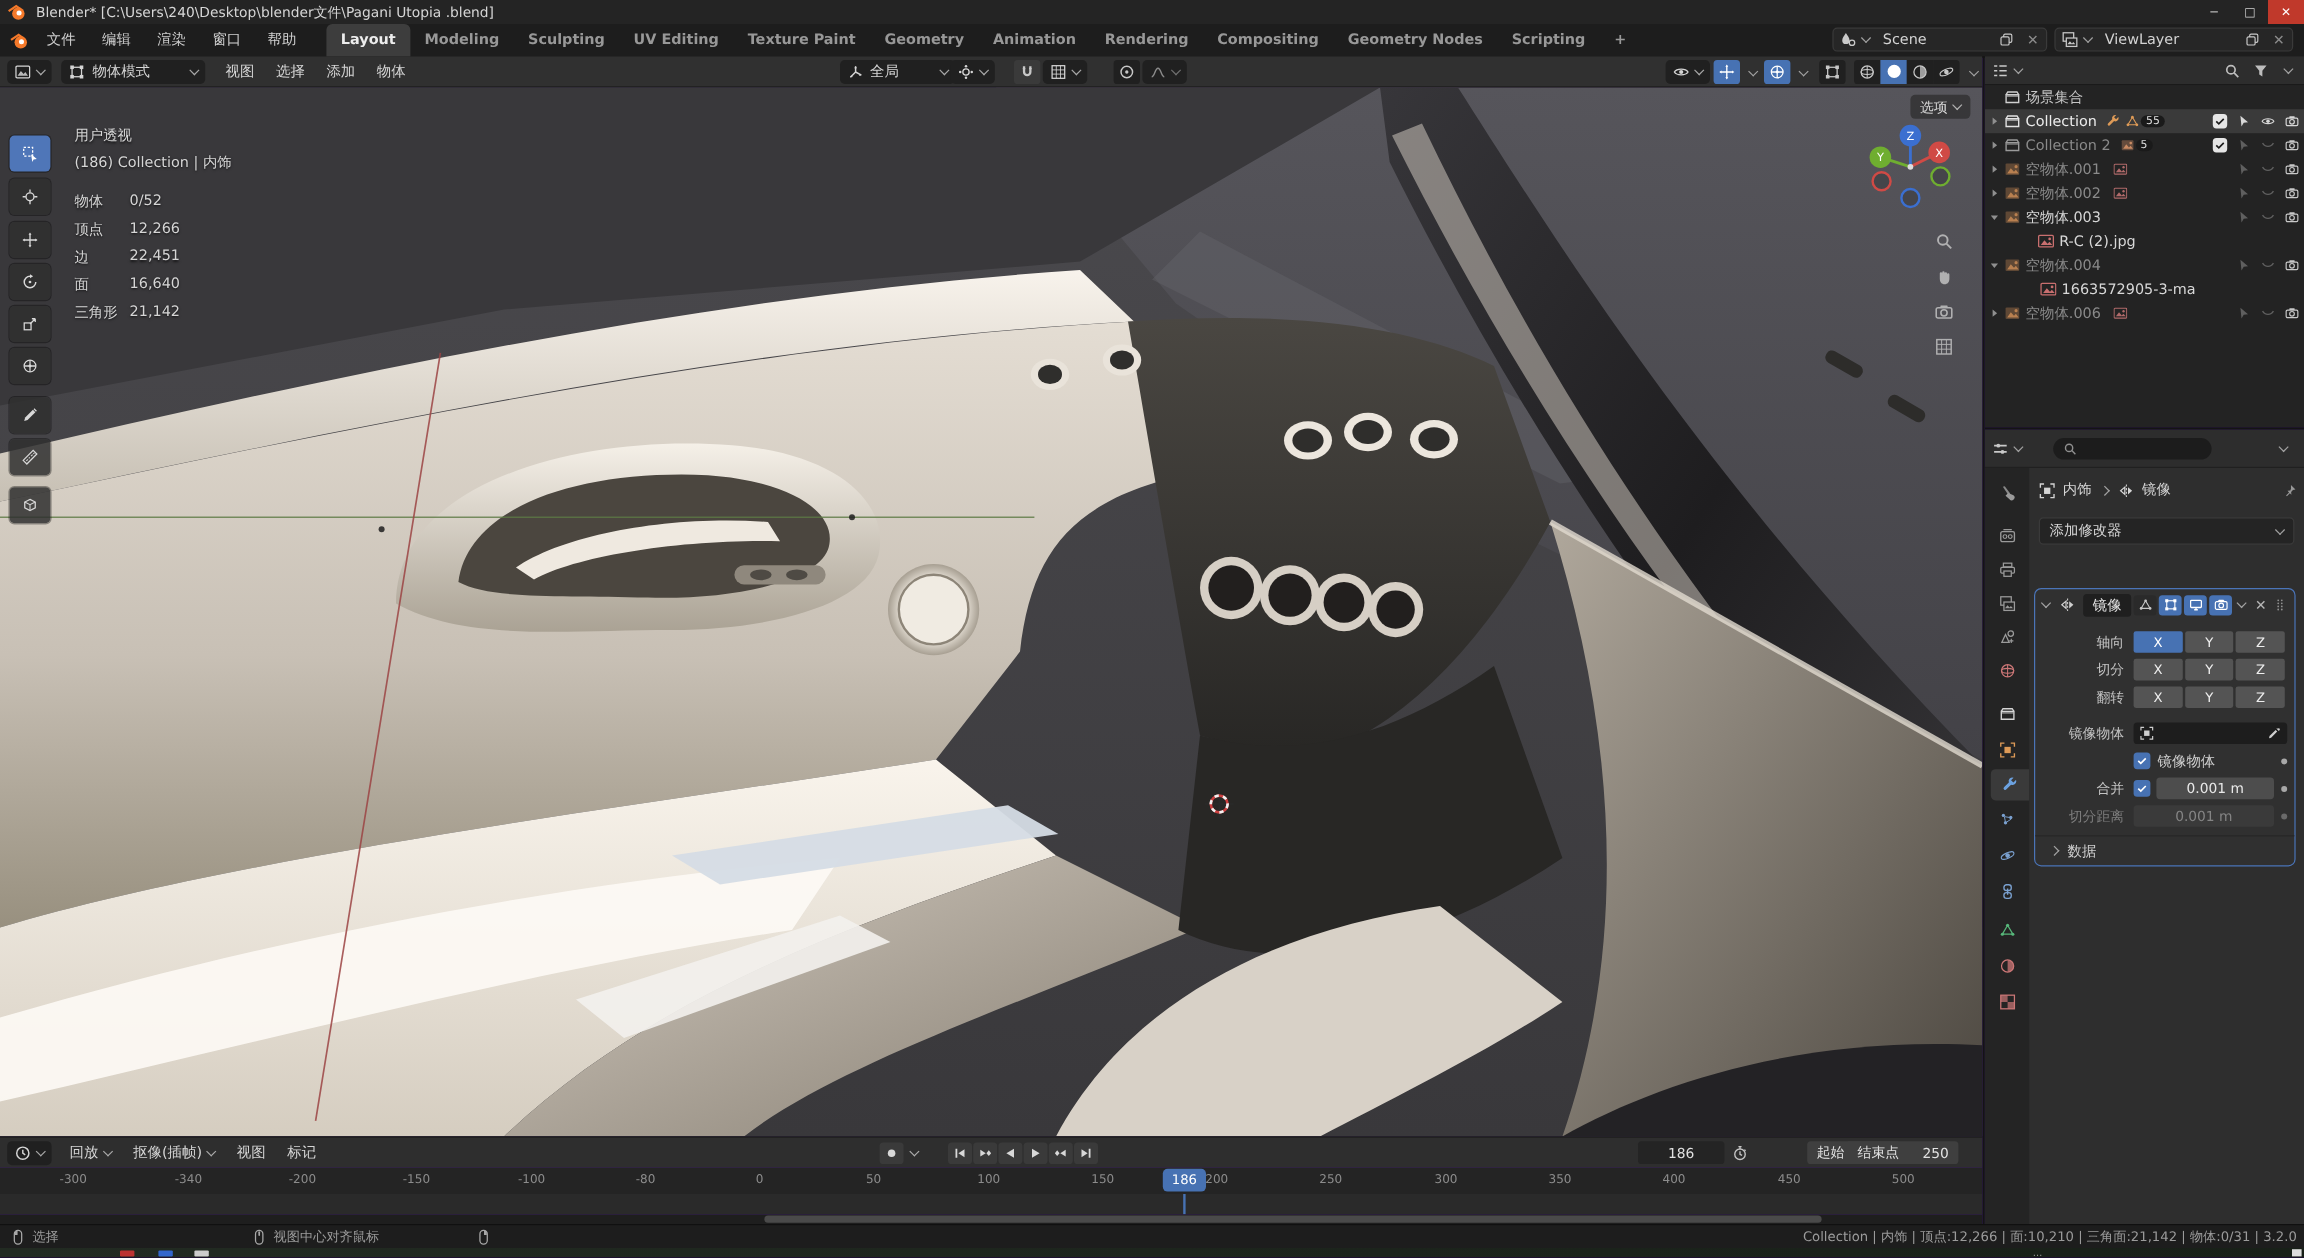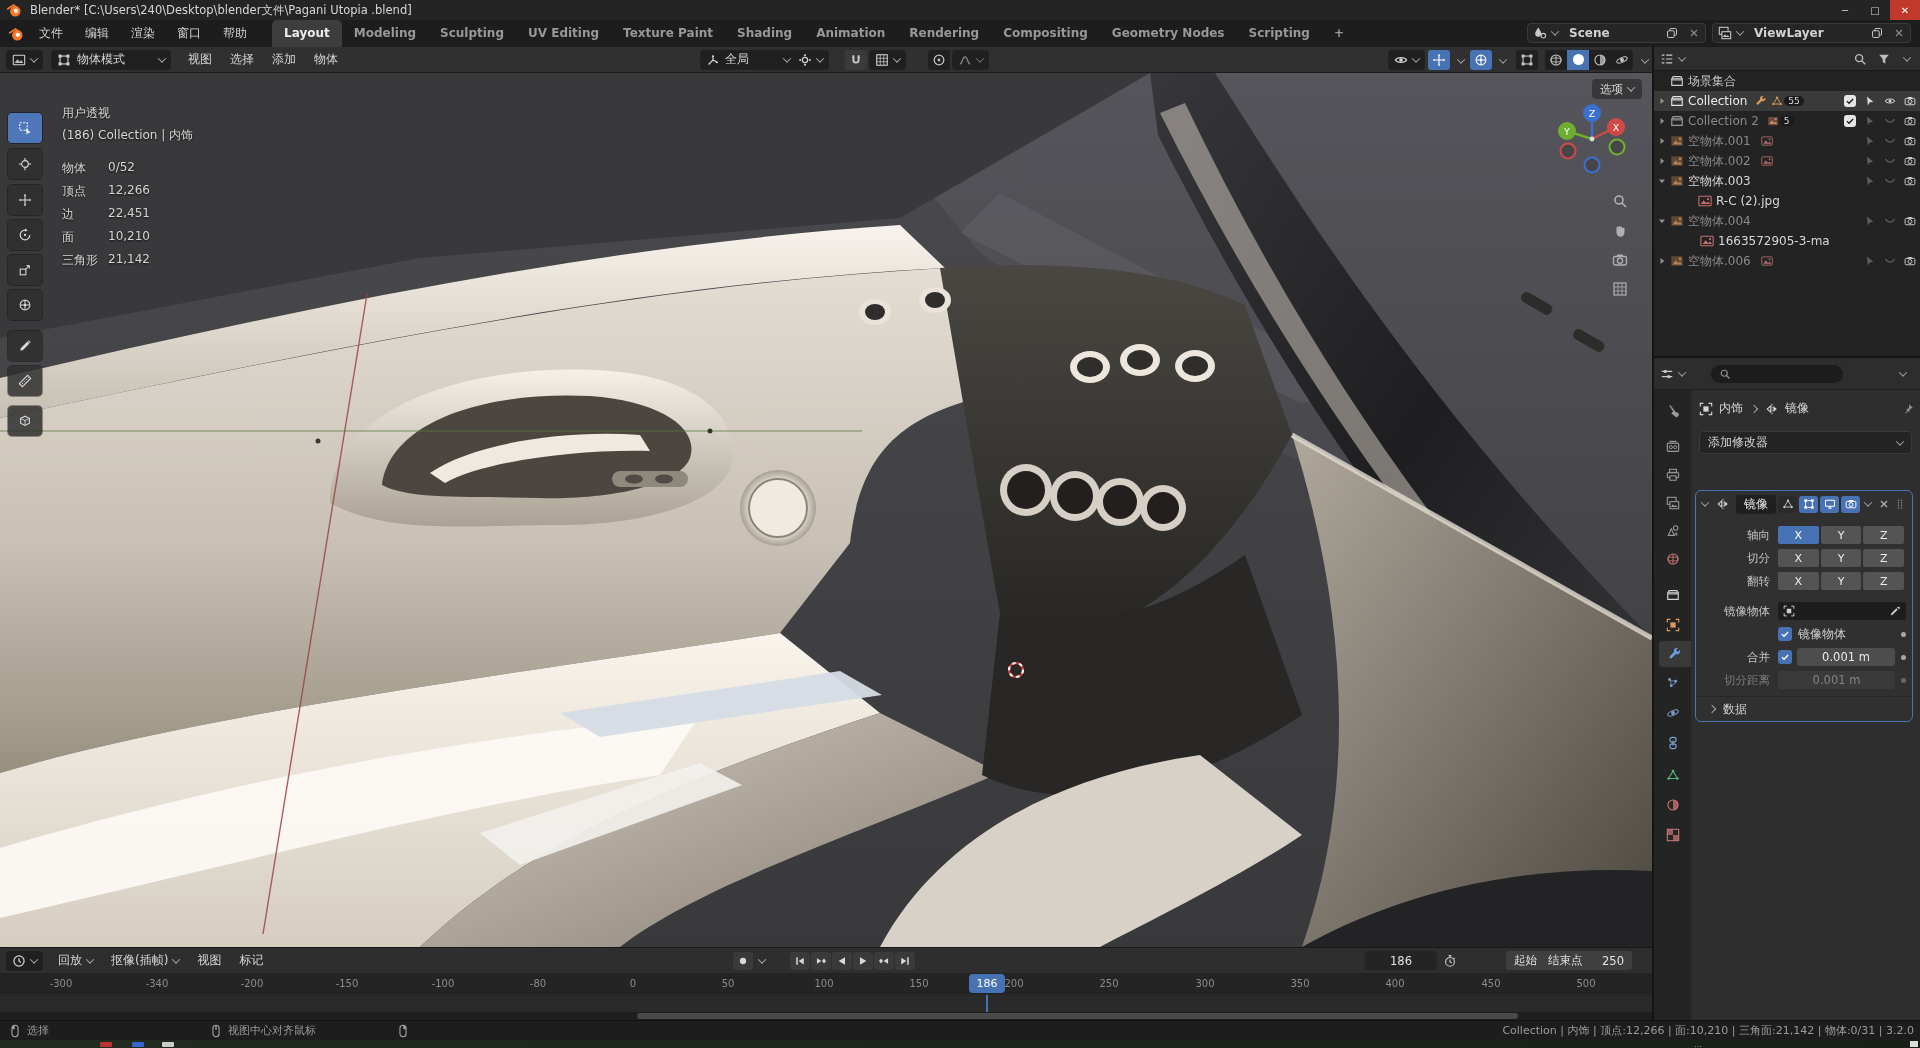--- a/index.html
+++ b/index.html
@@ -21,21 +21,21 @@
   .winbtn{width:30px;height:20px;display:flex;align-items:center;justify-content:center;
           color:#cfcfcf;font-size:10px;}
   .winbtn.close{background:#c0392b;color:#fff;}
   
   .topbar{left:0;top:20px;width:1920px;height:27px;background:#1d1d1d;display:flex;align-items:center;border-bottom:1px solid #141414;}
   .menu-item{padding:0 11px;color:#cfcfcf;height:27px;line-height:27px;}
   .wstab{padding:0 12px;height:27px;line-height:27px;color:#989898;font-weight:bold;}
   .wstab.active{background:#3d3d3d;color:#ededed;border-radius:5px 5px 0 0;}
   .pill{background:#262626;border:1px solid #3a3a3a;border-radius:4px;display:flex;align-items:center;height:20px;box-sizing:border-box;}
   .pill .seg{display:flex;align-items:center;padding:0 5px;height:100%;}
-  .pill .lbl{color:#d3d3d3;padding:0 6px;flex:1;font-weight:bold;}
+  .pill .lbl{color:#d3d3d3;padding:0 6px;flex:1;}
   
   .vpheader{left:0;top:47px;width:1652px;height:26px;background:#303030;display:flex;align-items:center;border-bottom:1px solid #1a1a1a;box-sizing:border-box;}
   .hpill{background:#202020;border-radius:4px;height:20px;display:flex;align-items:center;padding:0 6px;color:#d5d5d5;}
   .hmenu{color:#d5d5d5;padding:0 9px;}
   .tglbtn{width:22px;height:20px;border-radius:3px;display:flex;align-items:center;justify-content:center;color:#c7c7c7;background:#202020;}
   .tglbtn.on{background:#4772b3;color:#fff;}
   .canvas{left:0;top:73px;width:1652px;height:874px;background:#3c3b3e;overflow:hidden;}
   
   .toolbtn{position:absolute;left:8px;width:34px;height:30px;background:rgba(47,47,47,.85);
            border-radius:4px;display:flex;align-items:center;justify-content:center;color:#d8d8d8;
@@ -410,21 +410,21 @@
     <span class="menu-item">编辑</span>
     <span class="menu-item">渲染</span>
     <span class="menu-item">窗口</span>
     <span class="menu-item">帮助</span>
     <span style="width:14px"></span>
     <span class="wstab active">Layout</span>
     <span class="wstab">Modeling</span>
     <span class="wstab">Sculpting</span>
     <span class="wstab">UV Editing</span>
     <span class="wstab">Texture Paint</span>
-    <span class="wstab">Shading</span>
+    <span class="wstab">Geometry</span>
     <span class="wstab">Animation</span>
     <span class="wstab">Rendering</span>
     <span class="wstab">Compositing</span>
     <span class="wstab">Geometry Nodes</span>
     <span class="wstab">Scripting</span>
     <span class="wstab">+</span>
   </div>
 
   <div class="abs pill" style="left:1527px;top:23px;width:179px">
     <span class="seg">
@@ -821,21 +821,21 @@
       <div class="srow">
           <span class="sk">顶点</span>
           <span>12,266</span>
         </div>
       <div class="srow">
           <span class="sk">边</span>
           <span>22,451</span>
         </div>
       <div class="srow">
           <span class="sk">面</span>
-          <span>10,210</span>
+          <span>16,640</span>
         </div>
       <div class="srow">
           <span class="sk">三角形</span>
           <span>21,142</span>
         </div>
     </div>
 
     
     <div class="abs row" style="right:10px;top:6px;background:rgba(40,40,40,.65);border-radius:4px;height:20px;padding:0 8px;color:#dadada;font-size:11.5px">
       <span>选项</span>

